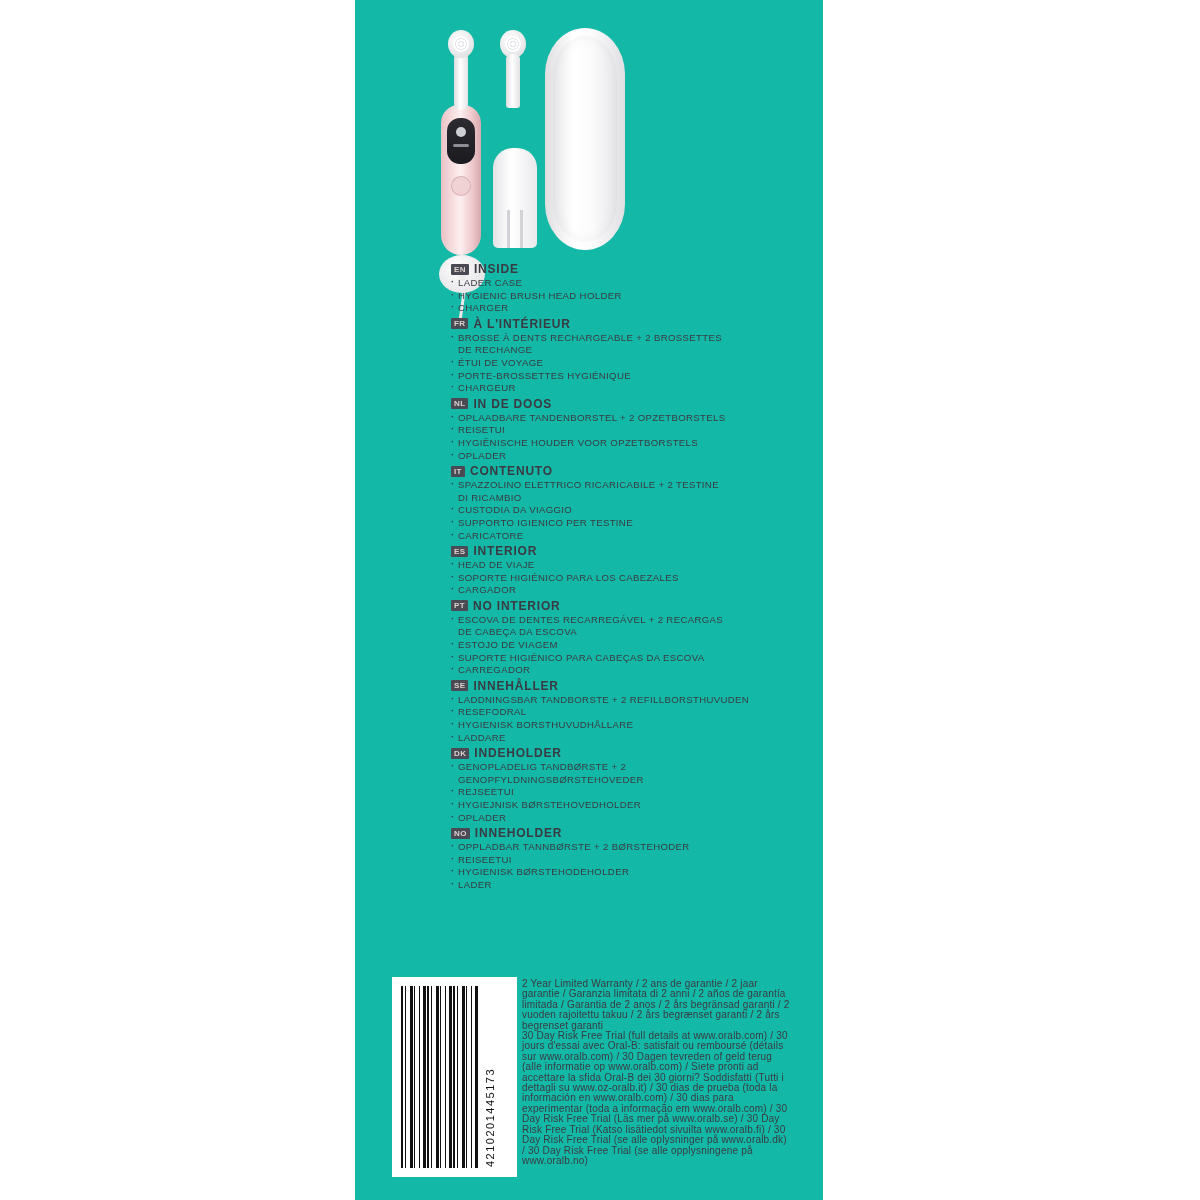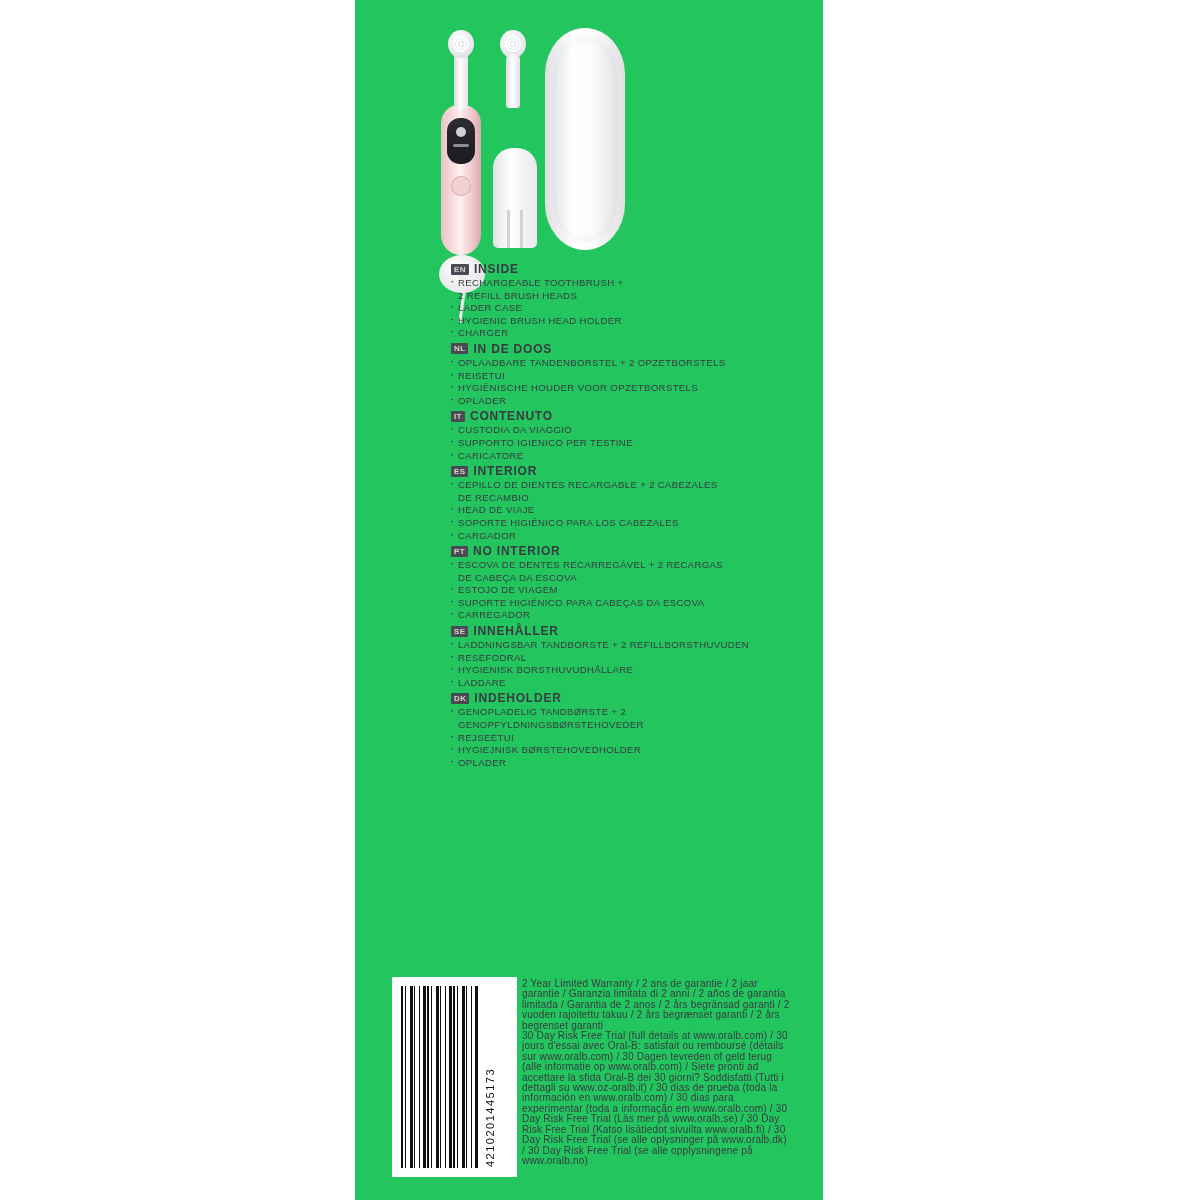--- a/index.html
+++ b/index.html
@@ -5,21 +5,21 @@
   html,body{margin:0;padding:0;}
   body{
     width:1200px;height:1200px;
     background:#ffffff;
     font-family:"Liberation Sans", sans-serif;
     overflow:hidden;
   }
   #package{
     position:absolute;
     left:355px;top:0;width:468px;height:1200px;
-    background:#22c55e;
+    background:#14b8a6;
   }
 
   
   .photo{
     position:absolute;left:0;top:0;width:468px;height:320px;
   }
 
   
   .brush-handle{
     position:absolute;left:86px;top:105px;width:40px;height:150px;
@@ -203,58 +203,69 @@
     </div>
   </div>
 
   <div class="content" id="lang-list">
       <div class="lang-block">
         <div class="lang-head">
           <span class="code">EN</span>
           <span class="head-title">INSIDE</span>
         </div>
         <ul class="items">
-          <li>RECHARGEABLE TOOTHBRUSH +
-2 REFILL BRUSH HEADS</li>
           <li>LADER CASE</li>
           <li>HYGIENIC BRUSH HEAD HOLDER</li>
           <li>CHARGER</li>
+        </ul>
+      </div>
+      <div class="lang-block">
+        <div class="lang-head">
+          <span class="code">FR</span>
+          <span class="head-title">À L'INTÉRIEUR</span>
+        </div>
+        <ul class="items">
+          <li>BROSSE À DENTS RECHARGEABLE + 2 BROSSETTES
+DE RECHANGE</li>
+          <li>ÉTUI DE VOYAGE</li>
+          <li>PORTE-BROSSETTES HYGIÉNIQUE</li>
+          <li>CHARGEUR</li>
         </ul>
       </div>
       <div class="lang-block">
         <div class="lang-head">
           <span class="code">NL</span>
           <span class="head-title">IN DE DOOS</span>
         </div>
         <ul class="items">
           <li>OPLAADBARE TANDENBORSTEL + 2 OPZETBORSTELS</li>
           <li>REISETUI</li>
           <li>HYGIËNISCHE HOUDER VOOR OPZETBORSTELS</li>
           <li>OPLADER</li>
         </ul>
       </div>
       <div class="lang-block">
         <div class="lang-head">
           <span class="code">IT</span>
           <span class="head-title">CONTENUTO</span>
         </div>
         <ul class="items">
+          <li>SPAZZOLINO ELETTRICO RICARICABILE + 2 TESTINE
+DI RICAMBIO</li>
           <li>CUSTODIA DA VIAGGIO</li>
           <li>SUPPORTO IGIENICO PER TESTINE</li>
           <li>CARICATORE</li>
         </ul>
       </div>
       <div class="lang-block">
         <div class="lang-head">
           <span class="code">ES</span>
           <span class="head-title">INTERIOR</span>
         </div>
         <ul class="items">
-          <li>CEPILLO DE DIENTES RECARGABLE + 2 CABEZALES
-DE RECAMBIO</li>
           <li>HEAD DE VIAJE</li>
           <li>SOPORTE HIGIÉNICO PARA LOS CABEZALES</li>
           <li>CARGADOR</li>
         </ul>
       </div>
       <div class="lang-block">
         <div class="lang-head">
           <span class="code">PT</span>
           <span class="head-title">NO INTERIOR</span>
         </div>
@@ -284,20 +295,32 @@
           <span class="head-title">INDEHOLDER</span>
         </div>
         <ul class="items">
           <li>GENOPLADELIG TANDBØRSTE + 2
 GENOPFYLDNINGSBØRSTEHOVEDER</li>
           <li>REJSEETUI</li>
           <li>HYGIEJNISK BØRSTEHOVEDHOLDER</li>
           <li>OPLADER</li>
         </ul>
       </div>
+      <div class="lang-block">
+        <div class="lang-head">
+          <span class="code">NO</span>
+          <span class="head-title">INNEHOLDER</span>
+        </div>
+        <ul class="items">
+          <li>OPPLADBAR TANNBØRSTE + 2 BØRSTEHODER</li>
+          <li>REISEETUI</li>
+          <li>HYGIENISK BØRSTEHODEHOLDER</li>
+          <li>LADER</li>
+        </ul>
+      </div>
     </div>
 
   <div class="footer">
     <div class="barcode-box">
       <div class="barcode-stripes"></div>
       <div class="barcode-digits">4210201445173</div>
     </div>
     <div class="legal">2 Year Limited Warranty / 2 ans de garantie / 2 jaar garantie / Garanzia limitata di 2 anni / 2 años de garantía limitada / Garantia de 2 anos / 2 års begränsad garanti / 2 vuoden rajoitettu takuu / 2 års begrænset garanti / 2 års begrenset garanti
 30 Day Risk Free Trial (full details at www.oralb.com) / 30 jours d'essai avec Oral-B: satisfait ou remboursé (détails sur www.oralb.com) / 30 Dagen tevreden of geld terug (alle informatie op www.oralb.com) / Siete pronti ad accettare la sfida Oral-B dei 30 giorni? Soddisfatti (Tutti i dettagli su www.oz-oralb.it) / 30 dias de prueba (toda la información en www.oralb.com) / 30 dias para experimentar (toda a informação em www.oralb.com) / 30 Day Risk Free Trial (Läs mer på www.oralb.se) / 30 Day Risk Free Trial (Katso lisätiedot sivuilta www.oralb.fi) / 30 Day Risk Free Trial (se alle oplysninger på www.oralb.dk) / 30 Day Risk Free Trial (se alle opplysningene på www.oralb.no)</div>
   </div>

